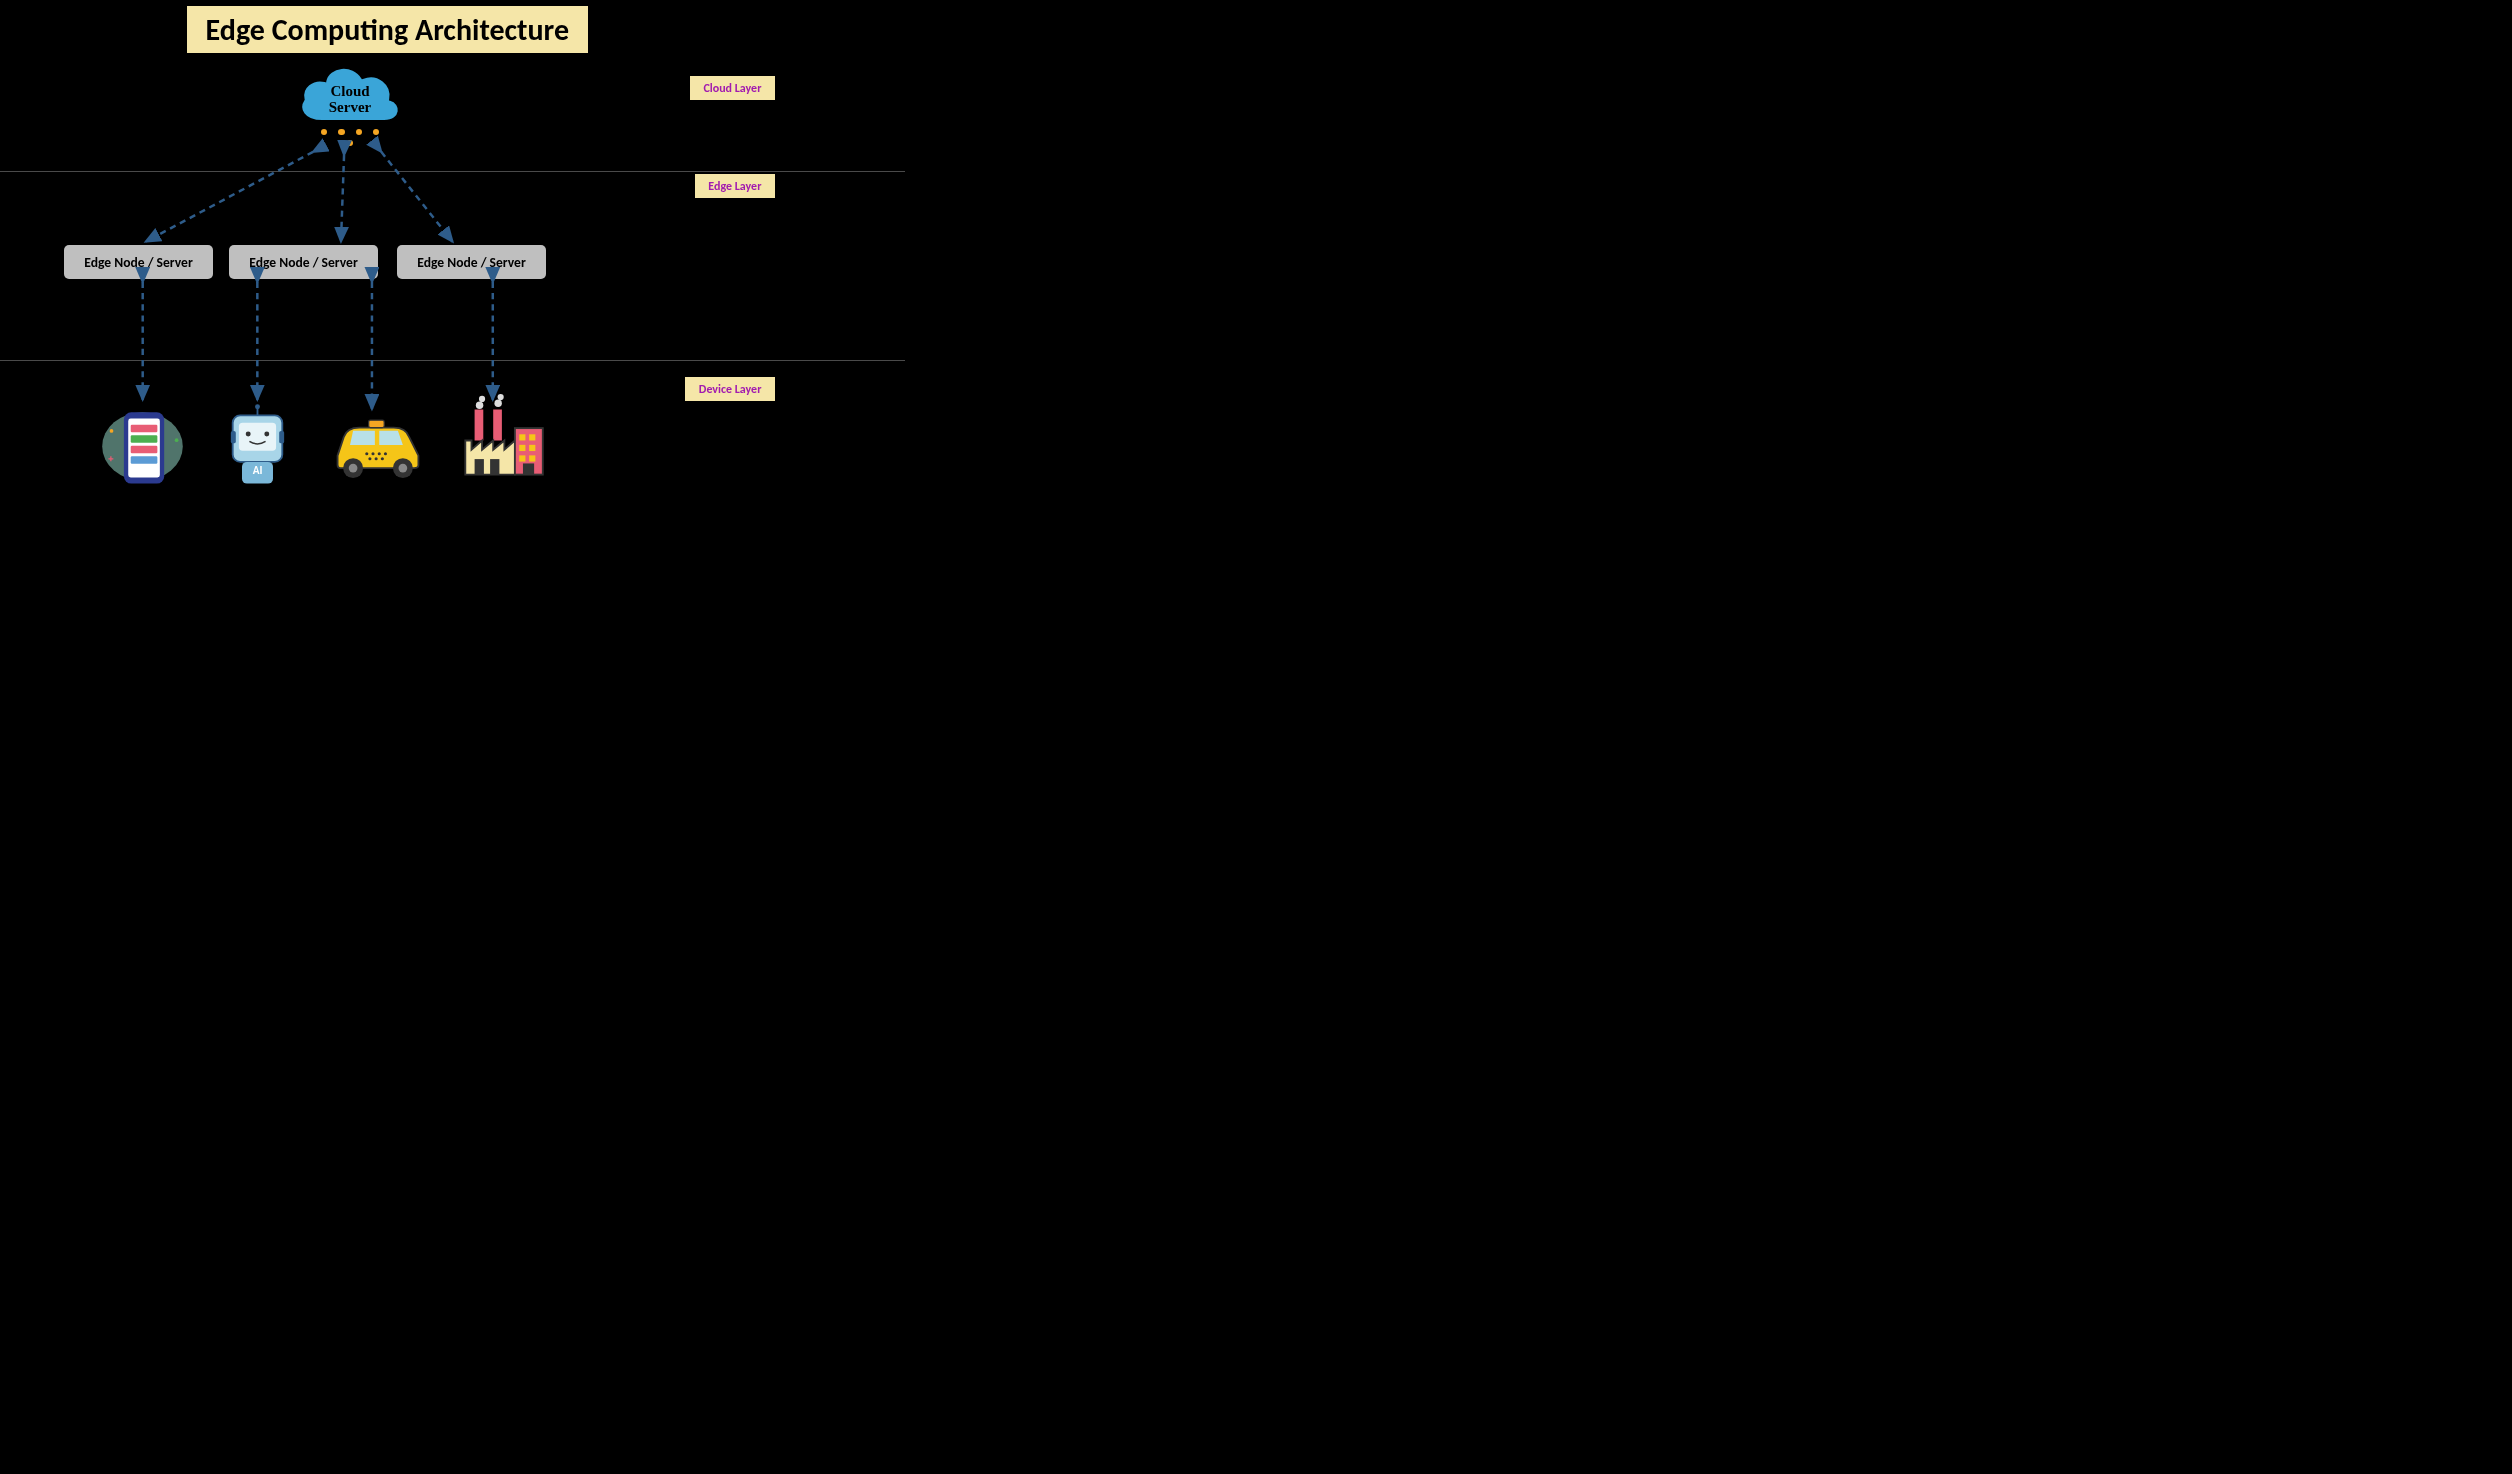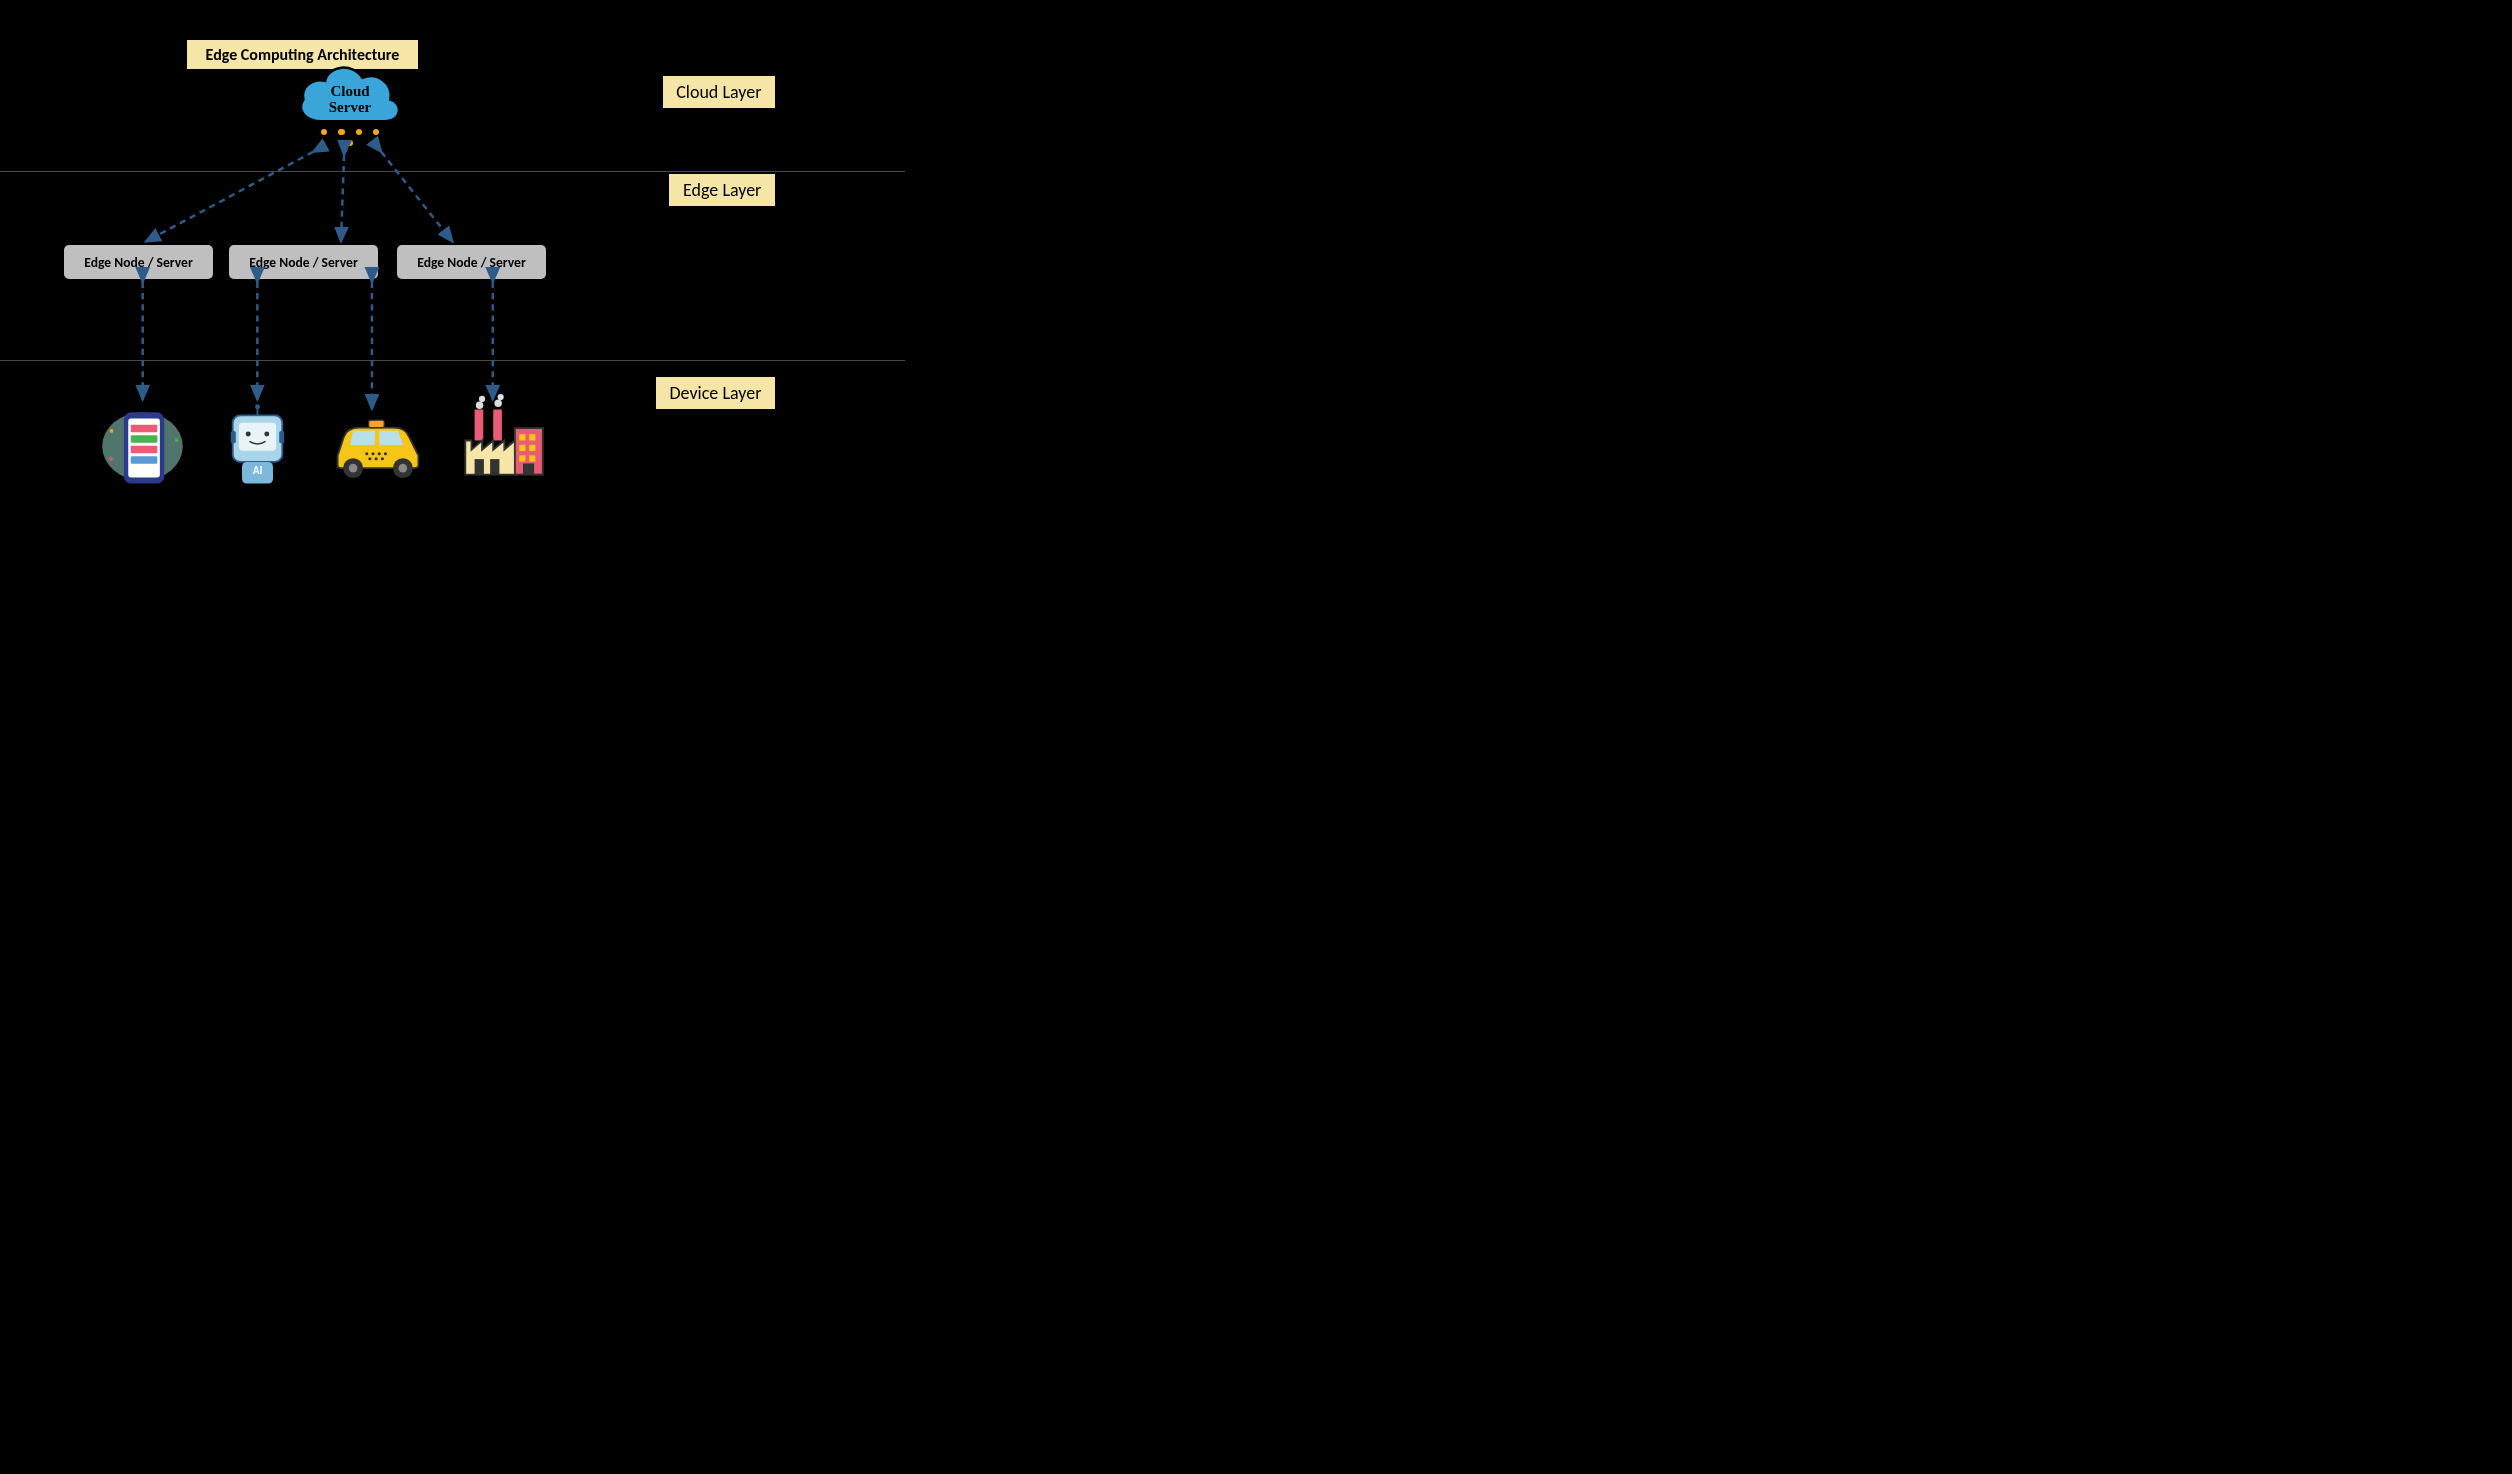--- a/index.html
+++ b/index.html
@@ -11,33 +11,32 @@
     font-family: Calibri, Arial, sans-serif;
     overflow: hidden;
   }
   .title-box {
     position: absolute;
     top: 5px;
     left: 186px;
     background: #F5E6A8;
     border: 1.9px solid #000;
     padding: 5px 18.6px;
-    font-size: 16px;
+    font-size: 30px;
     font-weight: bold;
     color: #000;
-    margin-top: 34px;
   }
   .layer-label {
     position: absolute;
     right: 130px;
     background: #F5E6A8;
     padding: 5px 13.6px;
-    font-size: 18px;
-    font-weight: normal;
-    color: #000000;
+    font-size: 12px;
+    font-weight: bold;
+    color: #a21caf;
   }
   .divider {
     position: absolute;
     left: 0;
     width: 100%;
     height: 1.2px;
     background: #4a4a4a;
   }
   .cloud-group {
     position: absolute;

